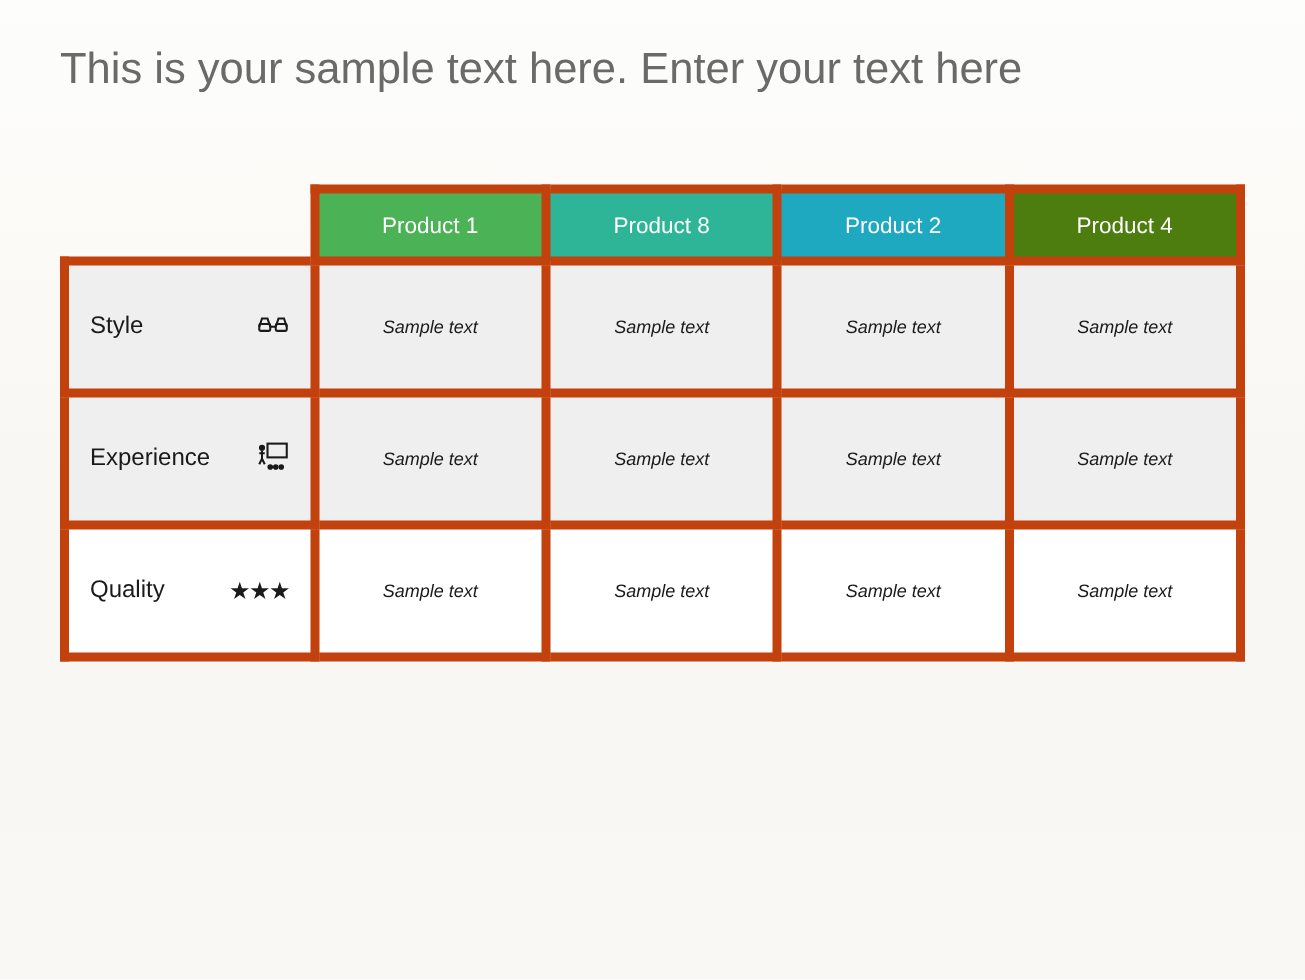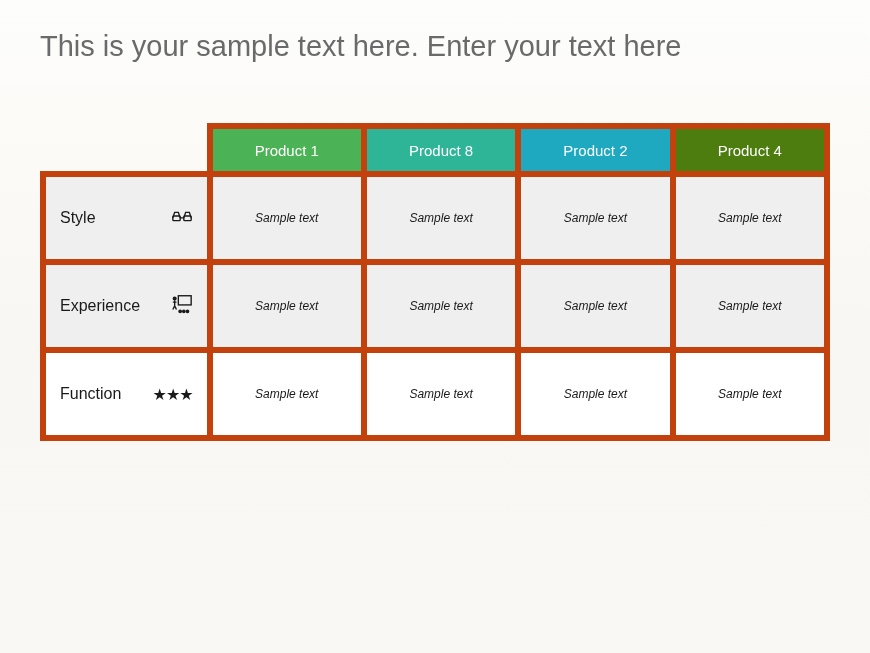--- a/index.html
+++ b/index.html
@@ -147,21 +147,21 @@
           </div>
         </td>
         <td class="cell">Sample text</td>
         <td class="cell">Sample text</td>
         <td class="cell">Sample text</td>
         <td class="cell">Sample text</td>
       </tr>
       <tr class="alt">
         <td class="rowlabel">
           <div class="rowlabel-inner">
-            <span class="rowlabel-text">Function</span>
+            <span class="rowlabel-text">Quality</span>
             <span class="rowlabel-icon stars">★★★</span>
           </div>
         </td>
         <td class="cell">Sample text</td>
         <td class="cell">Sample text</td>
         <td class="cell">Sample text</td>
         <td class="cell">Sample text</td>
       </tr>
     </tbody>
   </table>

